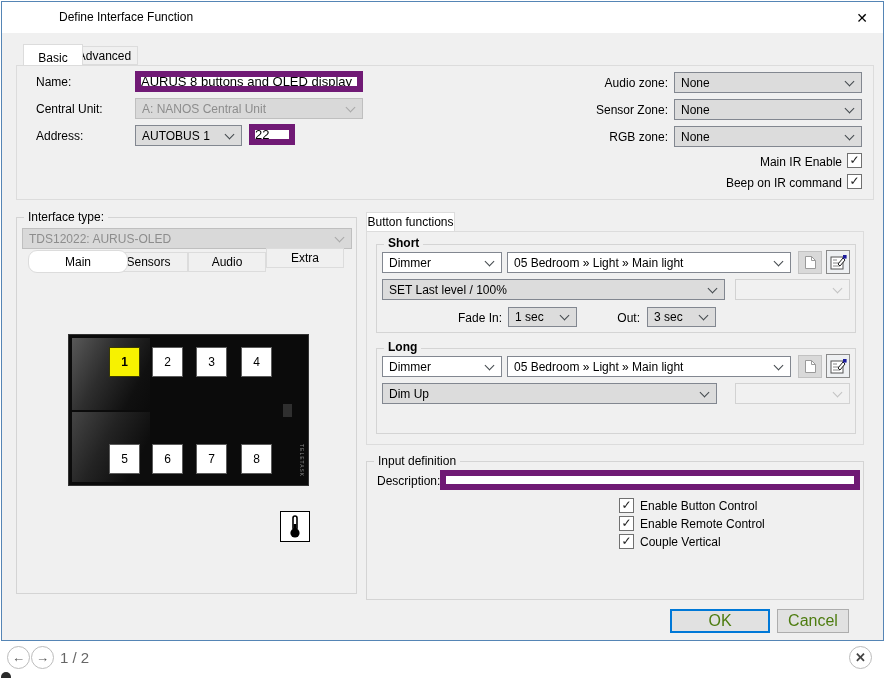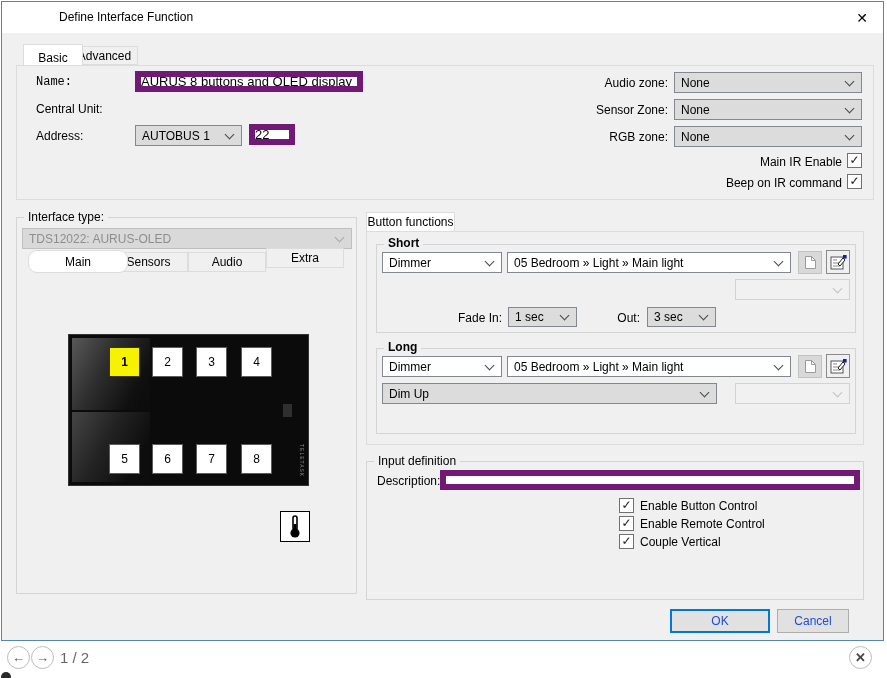--- a/index.html
+++ b/index.html
@@ -57,21 +57,21 @@
   .dbtn.active { background:#f7f200; border-color:#3a3a00; font-weight:bold; }
   .customize { position:absolute; left:50px; top:55px; width:143px; height:40px; background:#e2e2e2;
                border:1px solid #8f8f8f; box-shadow:0 0 0 1px #555; font-size:12px; color:#000;
                display:flex; align-items:center; justify-content:center; cursor:pointer; }
   .devsquare { position:absolute; left:214px; top:69px; width:9px; height:13px; background:#2f2f2f; }
   .brand { position:absolute; right:3px; bottom:8px; writing-mode:vertical-rl; font-size:5px; color:#8a8a8a; letter-spacing:1px; }
 
   .thermo { position:absolute; left:278px; top:509px; width:30px; height:31px; background:#fff; border:1px solid #000;
             display:flex; align-items:center; justify-content:center; cursor:pointer; }
 
-  .pushbtn { position:absolute; height:24px; background:#e1e1e1; border:1px solid #adadad; font-size:12px; color:#1d4ed8;
+  .pushbtn { position:absolute; height:24px; background:#e1e1e1; border:1px solid #adadad; font-size:16px; color:#4d7c0f;
              display:flex; align-items:center; justify-content:center; cursor:pointer; font-family:inherit; }
   .pushbtn.default { border:2px solid #0078d7; }
 
   
   .viewerbar { position:absolute; left:0; top:642px; width:887px; height:36px; background:#fff; }
   .circlebtn { position:absolute; width:23px; height:23px; border-radius:50%; border:1px solid #bcbcbc; background:#fff;
                color:#555; display:flex; align-items:center; justify-content:center; font-size:13px; cursor:pointer; }
   .pageind { position:absolute; left:60px; top:7px; font-size:15px; color:#666; }
   .cornerdot { position:absolute; left:1px; top:672px; width:10px; height:10px; border-radius:50%; background:#2a2a2a; }
 </style>
@@ -89,24 +89,28 @@
 
     <div class="tab sel" style="left:21px; top:42px; width:60px; height:22px;align-items:flex-end;">
         <span>Basic</span>
       </div>
     <div class="tab" style="left:69px; top:44px; width:67px; height:19px;">
         <span>Advanced</span>
       </div>
 
     <div class="panel" style="left:14px; top:63px; width:858px; height:135px;"></div>
 
-    <span class="lab" style="left:34px; top:73px;font-family:Liberation Mono, monospace;">Name:</span>
+    <span class="lab" style="left:34px; top:73px;">Name:</span>
     <input class="tbox" style="left: 133px; top: 69px; width: 228px; height: 21px;" value="AURUS 8 buttons and OLED display">
 
     <span class="lab" style="left:34px; top:100px;">Central Unit:</span>
+    <div class="combo disabled" style="left:133px; top:96px; width:228px;">
+      <span>A: NANOS Central Unit</span>
+      <span class="chev"></span>
+    </div>
 
     <span class="lab" style="left:34px; top:127px;">Address:</span>
     <div class="combo gray" style="left:133px; top:123px; width:107px;">
       <span>AUTOBUS 1</span>
       <span class="chev"></span>
     </div>
     <input class="tbox" style="left: 247px; top: 122px; width: 46px; height: 21px;" value="22">
 
     <span class="lab rlab" style="left:520px; top:74px; width:146px;">Audio zone:</span>
     <div class="combo gray" style="left:672px; top:70px; width:188px;">
@@ -217,20 +221,24 @@
     <div class="iconbtn props" style="left:824px; top:248px; height:24px;">
       <svg width="17" height="16" viewBox="0 0 17 16">
         <rect x="1" y="3" width="12" height="12" fill="#fff" stroke="#555" stroke-width="1"></rect>
         <line x1="3" y1="6" x2="7" y2="6" stroke="#888" stroke-width="1"></line>
         <line x1="3" y1="9" x2="10" y2="9" stroke="#888" stroke-width="1"></line>
         <line x1="3" y1="12" x2="10" y2="12" stroke="#888" stroke-width="1"></line>
         <polygon points="8,10 13,4 15,6 10,12" fill="#fdfdfd" stroke="#222" stroke-width="1"></polygon>
         <rect x="13" y="1" width="3.6" height="3.6" fill="#1a1a9c"></rect>
       </svg>
     </div>
+    <div class="combo gray" style="left:380px; top:277px; width:343px;">
+      <span>SET Last level / 100%</span>
+      <span class="chev"></span>
+    </div>
     <div class="combo ghost" style="left:733px; top:277px; width:115px;">
       <span class="chev"></span>
     </div>
     <span class="lab rlab" style="left:420px; top:309px; width:80px;">Fade In:</span>
     <div class="combo gray" style="left:506px; top:305px; width:69px; height:20px;">
       <span>1 sec</span>
       <span class="chev"></span>
     </div>
     <span class="lab rlab" style="left:560px; top:309px; width:78px;">Out:</span>
     <div class="combo gray" style="left:645px; top:305px; width:69px; height:20px;">

